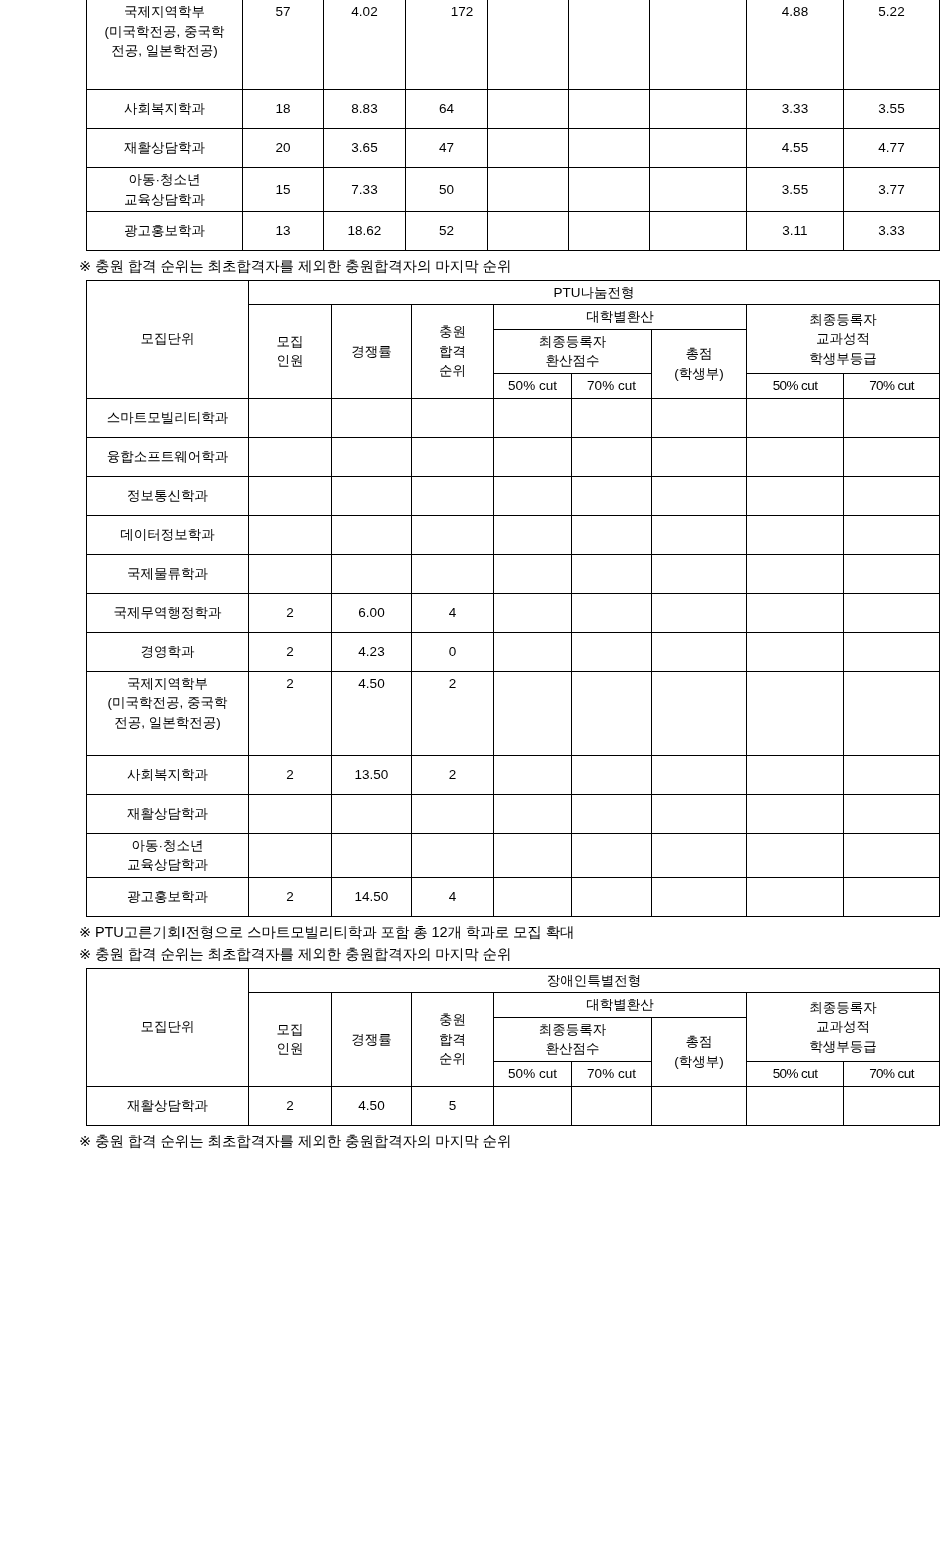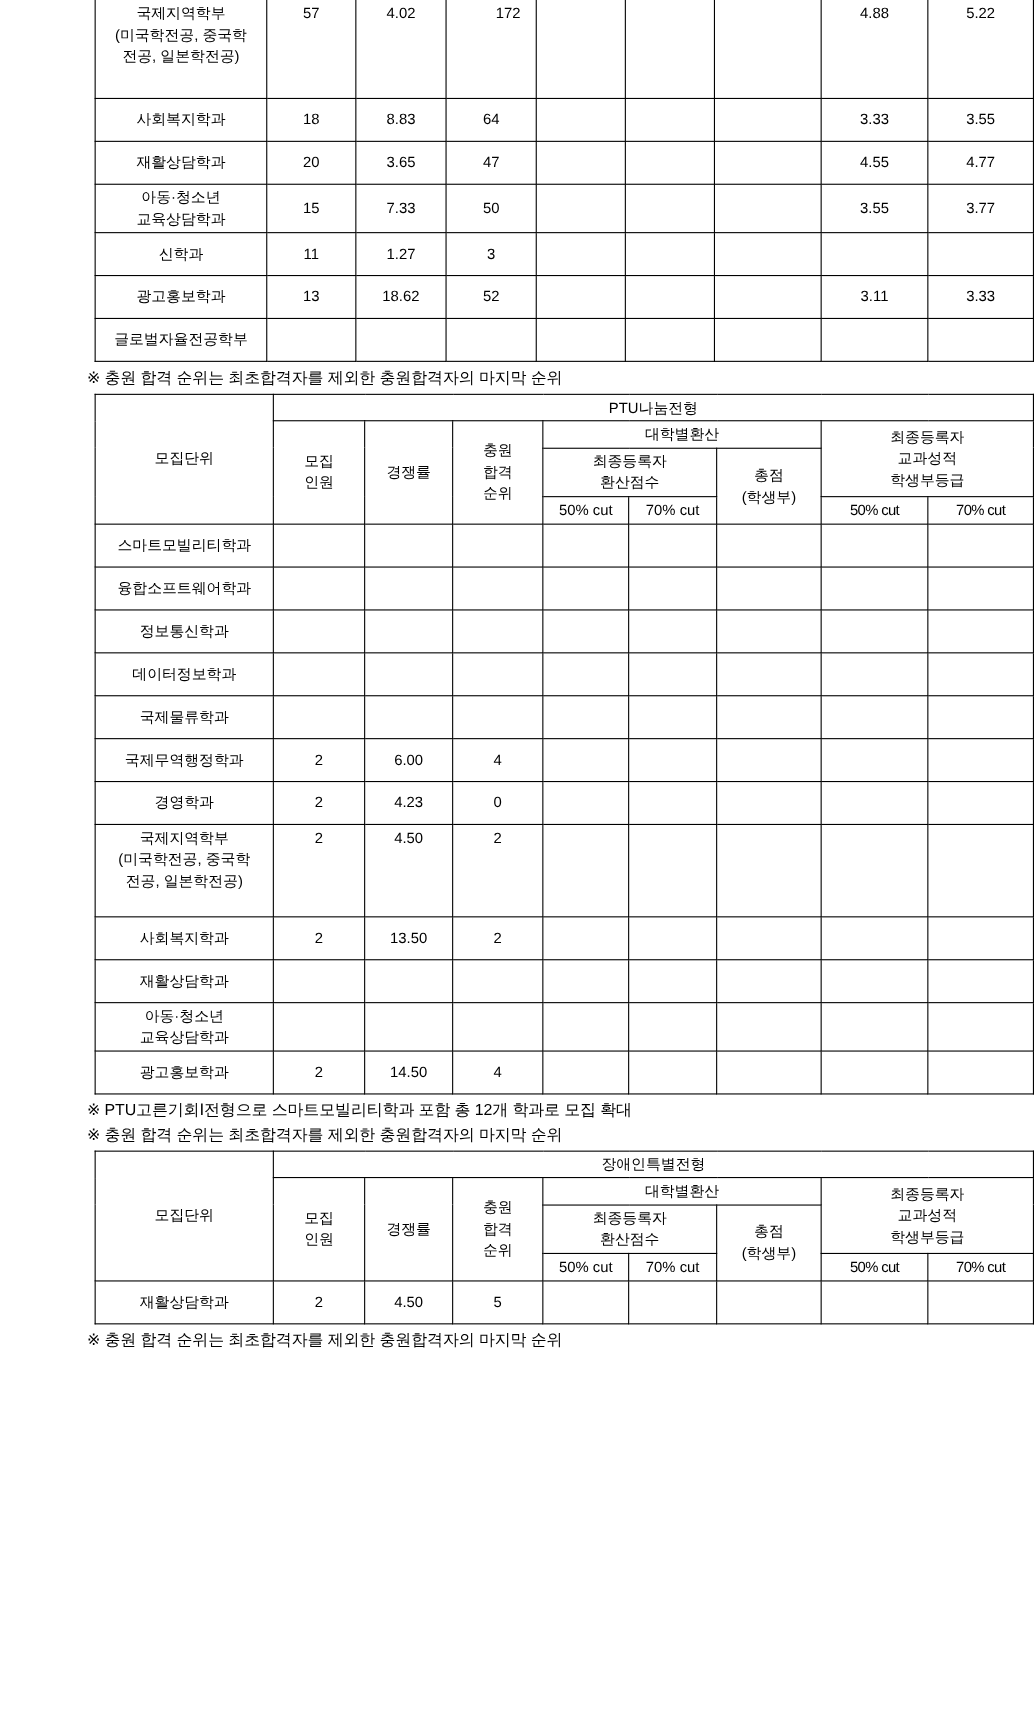--- a/index.html
+++ b/index.html
@@ -140,51 +140,29 @@
           <td>15</td>
           <td>7.33</td>
           <td>50</td>
           <td></td>
           <td></td>
           <td></td>
           <td>3.55</td>
           <td>3.77</td>
         </tr>
         <tr style="height: 39px;">
-          <td class="dept"><span>신학과</span></td>
-          <td>11</td>
-          <td>1.27</td>
-          <td>3</td>
-          <td></td>
-          <td></td>
-          <td></td>
-          <td></td>
-          <td></td>
-        </tr>
-        <tr style="height: 39px;">
           <td class="dept"><span>광고홍보학과</span></td>
           <td>13</td>
           <td>18.62</td>
           <td>52</td>
           <td></td>
           <td></td>
           <td></td>
           <td>3.11</td>
           <td>3.33</td>
-        </tr>
-        <tr style="height: 39px;">
-          <td class="dept"><span>글로벌자율전공학부</span></td>
-          <td></td>
-          <td></td>
-          <td></td>
-          <td></td>
-          <td></td>
-          <td></td>
-          <td></td>
-          <td></td>
         </tr>
       </tbody>
   </table>
 
   <div class="notes-block">
     <p class="note">※ 충원 합격 순위는 최초합격자를 제외한 충원합격자의 마지막 순위</p>
   </div>
 
   <table class="grid">
     <colgroup>

